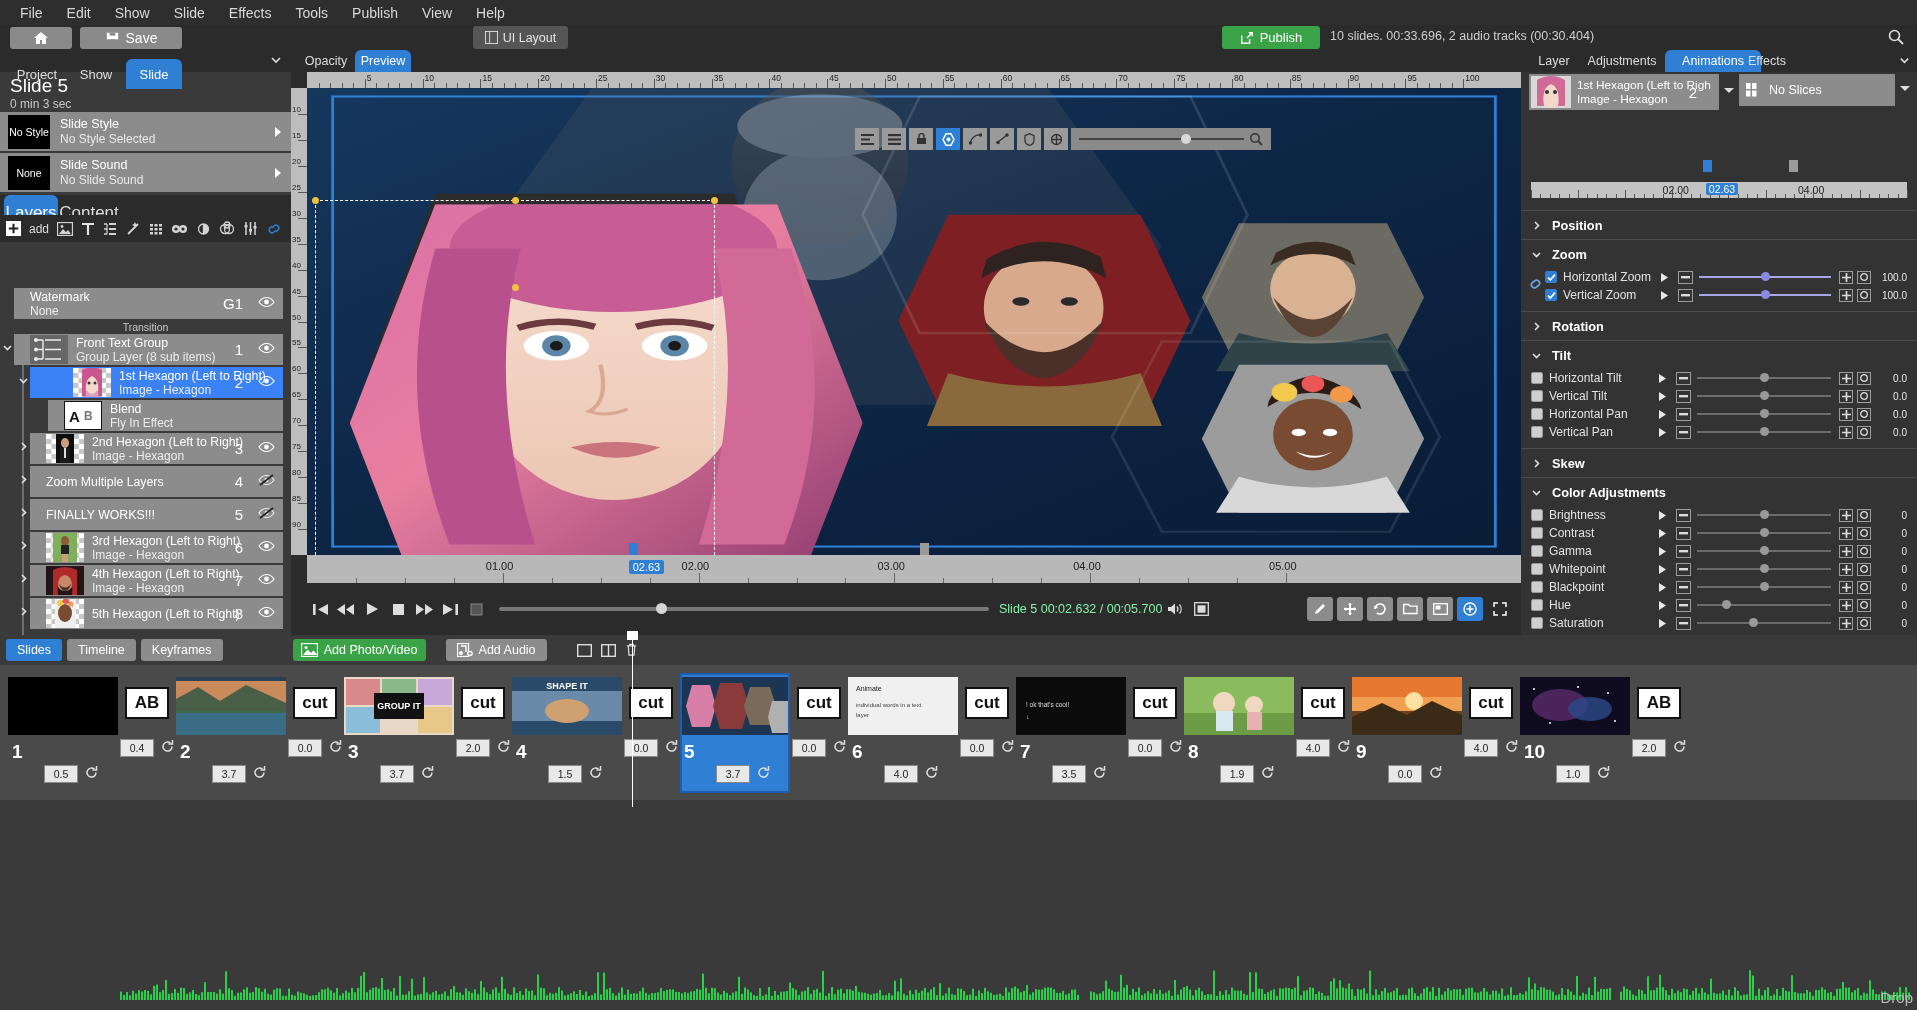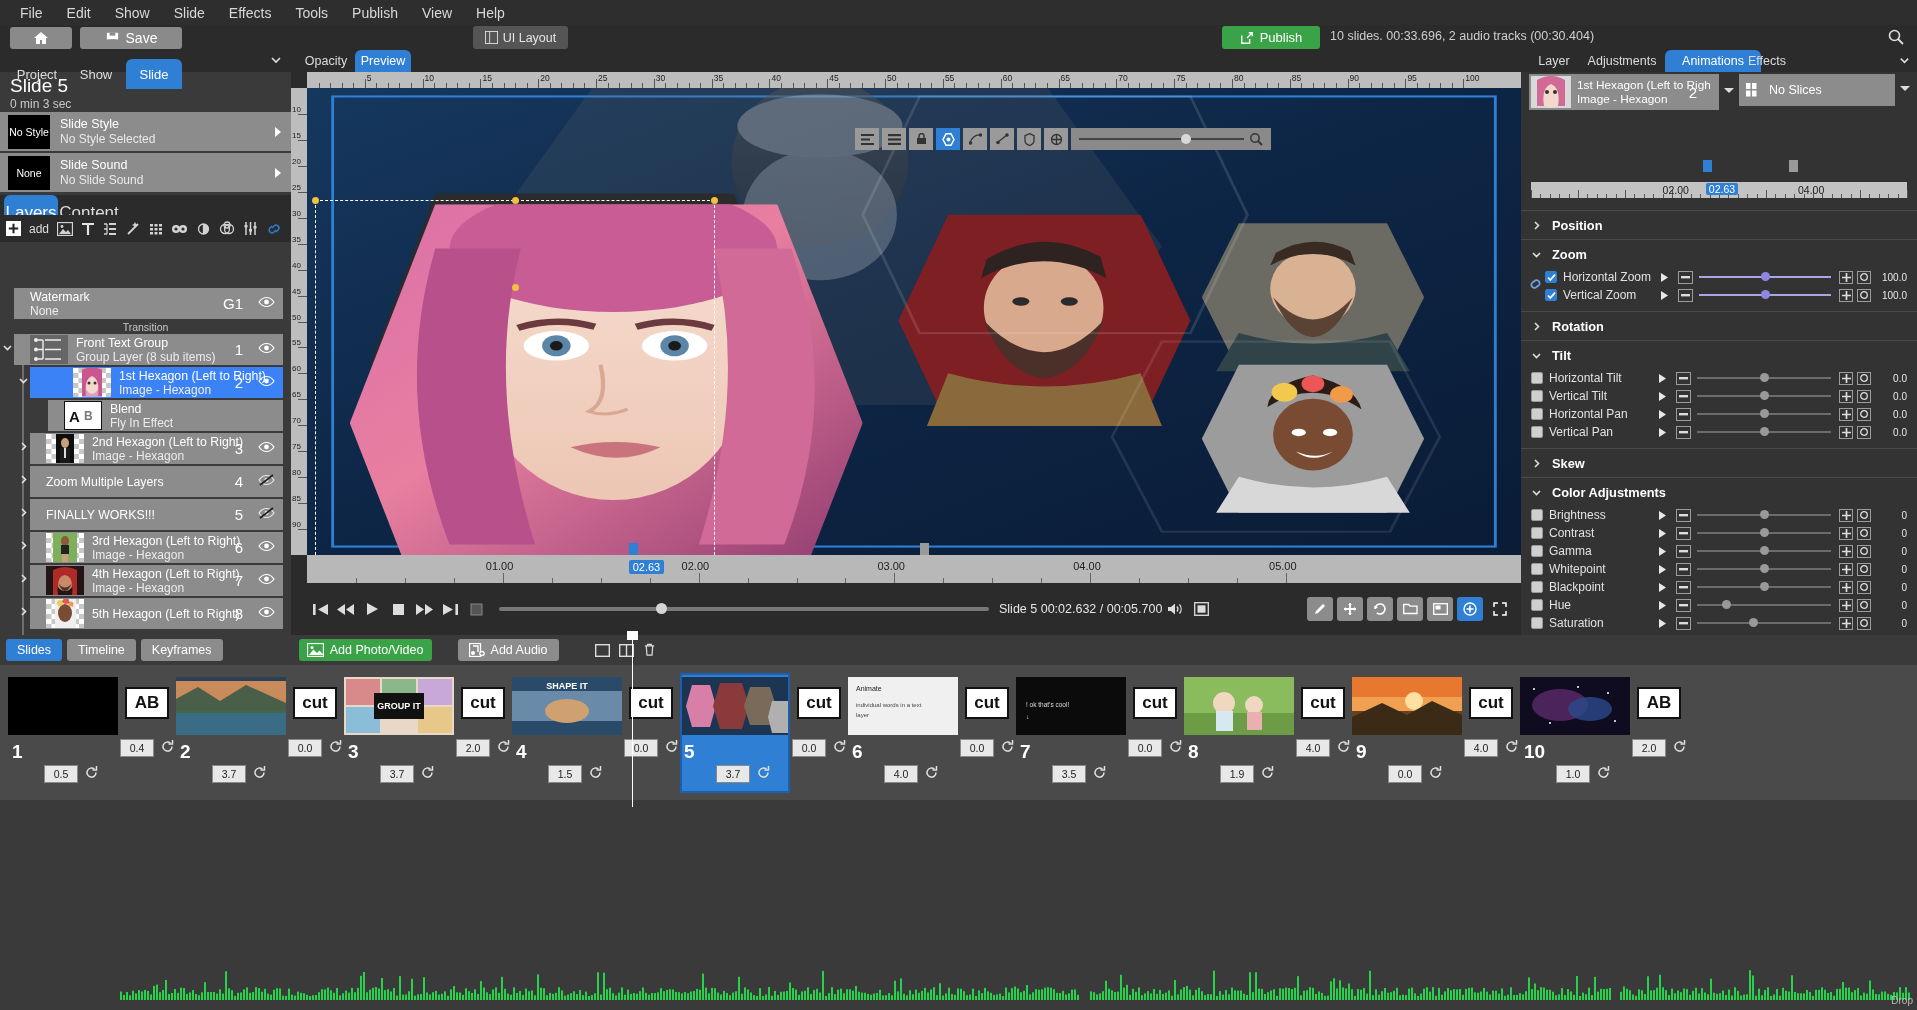--- a/index.html
+++ b/index.html
@@ -104,21 +104,21 @@
   .tl-ruler i{ position:absolute; bottom:0; width:1px; background:#666;}
   .tl-ruler span{ position:absolute; top:5px; font-size:11px; color:#222;}
   .tl-badge{ position:absolute; background:#2f7fd4; color:#fff; font-size:11px; padding:1px 4px;
     border-radius:2px;}
 
   .player{ position:absolute; left:16px; right:0; bottom:0; height:52px; background:#2b2b2b;
     display:flex; align-items:center; }
   .pbtn{ width:26px; height:26px; display:flex; align-items:center; justify-content:center; cursor:pointer;}
   .scrub{ flex:0 0 auto; width:490px; height:4px; background:#777; margin:0 10px; position:relative; border-radius:2px;}
   .scrub .kn{ position:absolute; left:32%; top:-4px; width:11px; height:11px; border-radius:50%; background:#d5d5d5;}
-  .ptime{ font-size:12.5px; color:#e5e5e5;}
+  .ptime{ font-size:12.5px; color:#86efac;}
   .ptools{ margin-left:auto; display:flex; gap:4px; padding-right:8px;}
   .ptool{ width:26px; height:24px; background:#8c8c8c; border-radius:3px; display:flex;
     align-items:center; justify-content:center;}
   .ptool.on{ background:#2f7fd4;}
   .ptool.pl{ background:transparent;}
 
   
   .right{ position:absolute; right:0; top:50px; width:396px; bottom:375px; background:#333;}
   .r-tabs{ height:22px; background:#2b2b2b; position:relative;}
   .r-tab{ position:absolute; top:0; height:22px; font-size:12.5px; display:flex; align-items:center;
@@ -161,21 +161,21 @@
   .slider .k.gray{ background:#999;}
   .pbox{ width:14px; height:13px; border:1px solid #9c9c9c; display:flex; align-items:center;
     justify-content:center; margin-right:4px;}
   .cbox{ width:14px; height:13px; border:1px solid #9c9c9c; display:flex; align-items:center;
     justify-content:center; margin-right:6px;}
   .pval{ width:40px; text-align:right; font-size:10px; color:#e8e8e8; padding-right:10px;}
   .linkico{ position:absolute; left:-2px; top:12px;}
 
   
   .bottom{ position:absolute; left:0; right:0; bottom:0; height:375px; background:#3a3a3a;}
-  .b-bar{ height:30px; background:#3a3a3a; display:flex; align-items:center; padding-left:6px; gap:16px;}
+  .b-bar{ height:30px; background:#3a3a3a; display:flex; align-items:center; padding-left:6px; gap:10px;}
   .b-tab{ height:22px; padding:0 11px; background:#8c8c8c; border-radius:3px; display:flex;
     align-items:center; font-size:12.5px; color:#fff; cursor:pointer;}
   .b-tab.sel{ background:#2f7fd4;}
   .b-add{ height:22px; background:#3ba347; border-radius:3px; display:flex; align-items:center;
     justify-content:center; gap:6px; width:133px; font-size:12.5px; color:#fff; margin-left:60px;}
   .b-aud{ height:22px; background:#8c8c8c; border-radius:3px; display:flex; align-items:center;
     justify-content:center; gap:6px; width:101px; font-size:12.5px; color:#fff; margin-left:10px;}
   .b-icons{ display:flex; gap:9px; margin-left:20px; align-items:center;}
 
   .filmstrip{ position:absolute; left:0; right:0; top:30px; height:135px; background:#4a4a4a;}
@@ -192,21 +192,21 @@
   .trans-cell .tbx{ width:44px; height:32px; background:#fff; color:#111; font-weight:bold;
     font-size:17px; display:flex; align-items:center; justify-content:center; margin:0 auto;
     border:2px solid #111;}
   .trans-cell .tdur{ position:absolute; left:2px; top:52px; width:34px; height:18px; background:#e8e8e8;
     color:#222; font-size:10.5px; display:flex; align-items:center; justify-content:center;
     border:1px solid #8a8a8a;}
   .trans-cell .tloop{ position:absolute; left:42px; top:52px;}
 
   .audio{ position:absolute; left:0; right:0; bottom:0; height:58px; background:#3a3a3a;}
   .wave{ position:absolute; bottom:6px; height:44px;}
-  .dropnote{ position:absolute; right:4px; bottom:4px; font-size:10px; color:#b9b9b9;}
+  .dropnote{ position:absolute; right:4px; bottom:4px; font-size:15px; color:#b9b9b9;}
   .playhead{ position:absolute; left:632px; top:0; width:1px; height:172px; background:#fff;}
   .playhead .hd{ position:absolute; left:-5px; top:-4px; width:11px; height:9px; background:#fff;}
 </style>
 </head>
 <body>
 
 <div class="app">
 
   <div class="menubar" id="menubar">
       <div class="mi">File</div>

